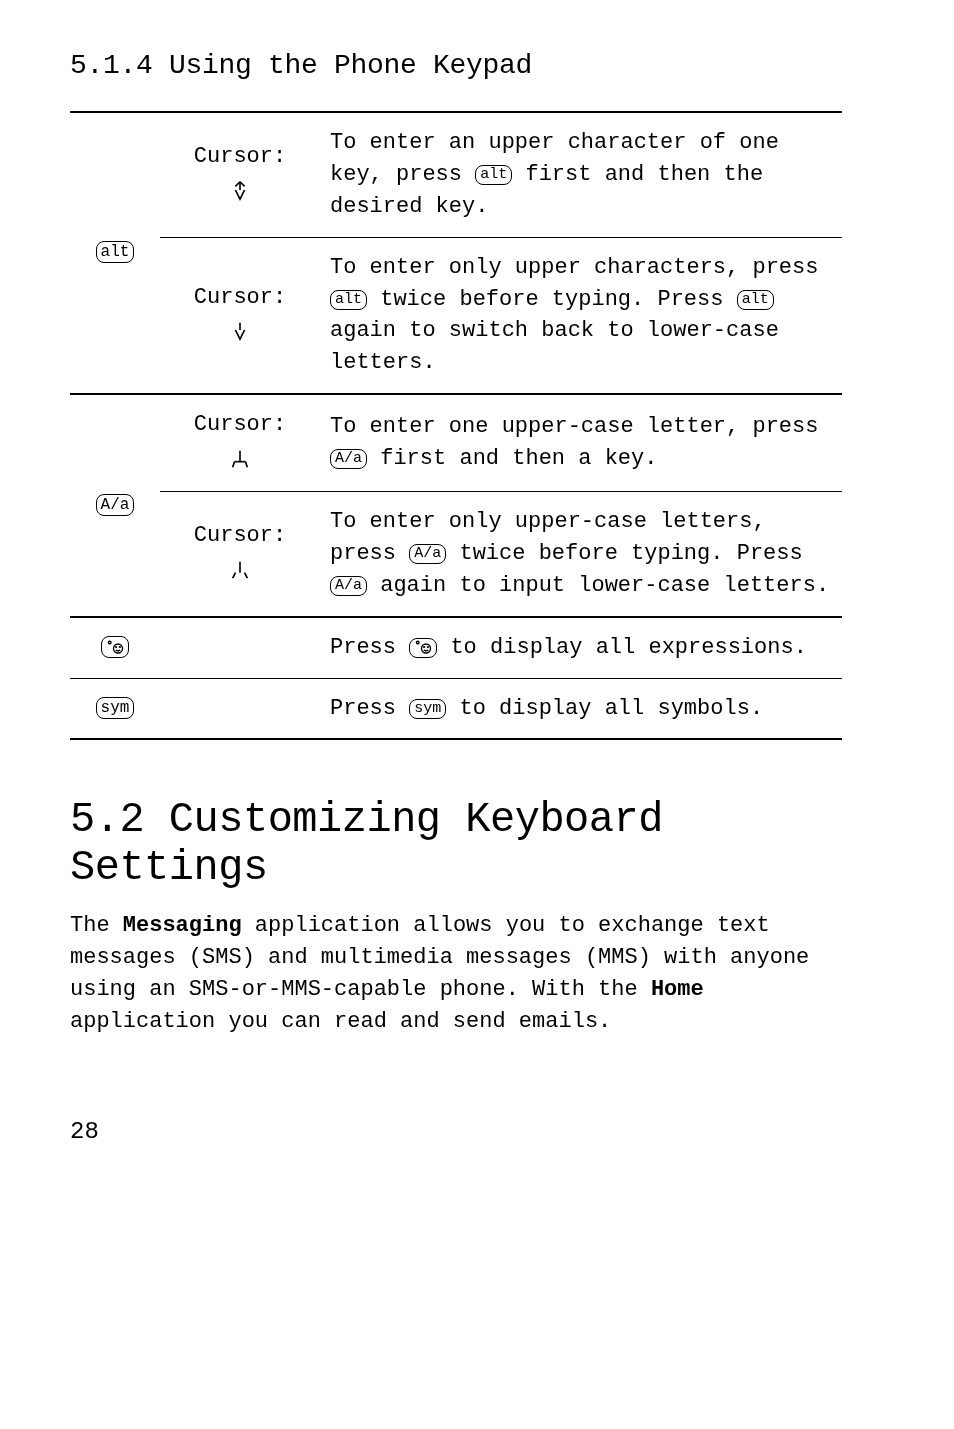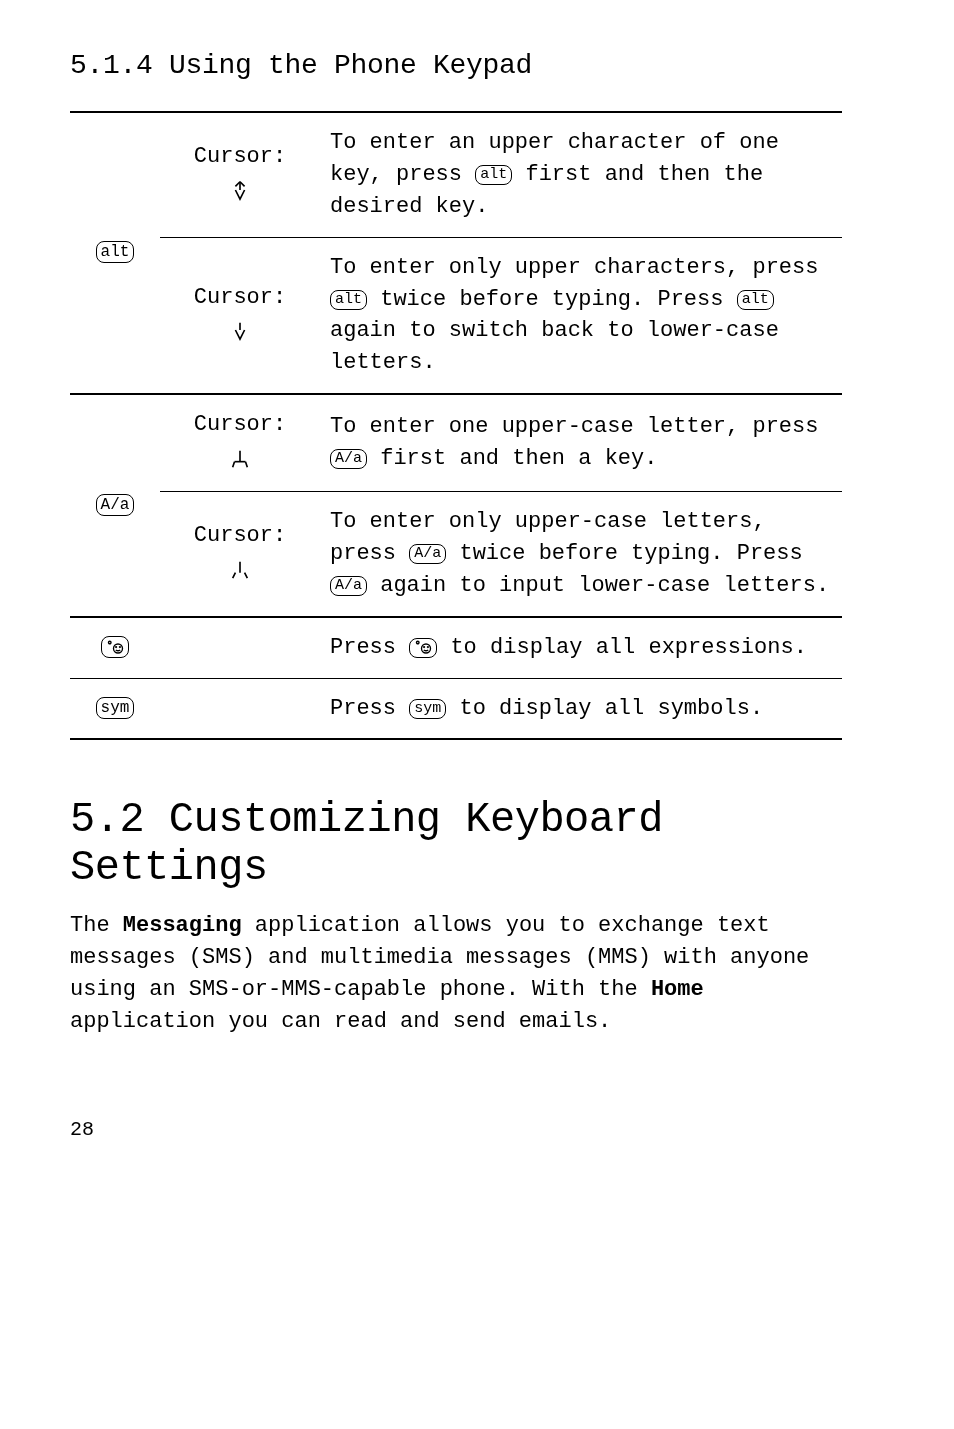--- a/index.html
+++ b/index.html
@@ -76,21 +76,21 @@
     font-stretch: condensed;
     margin: 6px 0;
   }
   .list-item { margin: 4px 0; }
   b { font-weight: 700; }
   .apps-icon {
     display: inline-block;
     vertical-align: -2px;
   }
   .page-num {
-    font-size: 20px;
+    font-size: 24px;
     margin-top: 80px;
     font-stretch: condensed;
   }
 </style>
 </head>
 <body>
 
 <div class="page">
 
   <div class="sub-h">5.1.4  Using the Phone Keypad</div>

